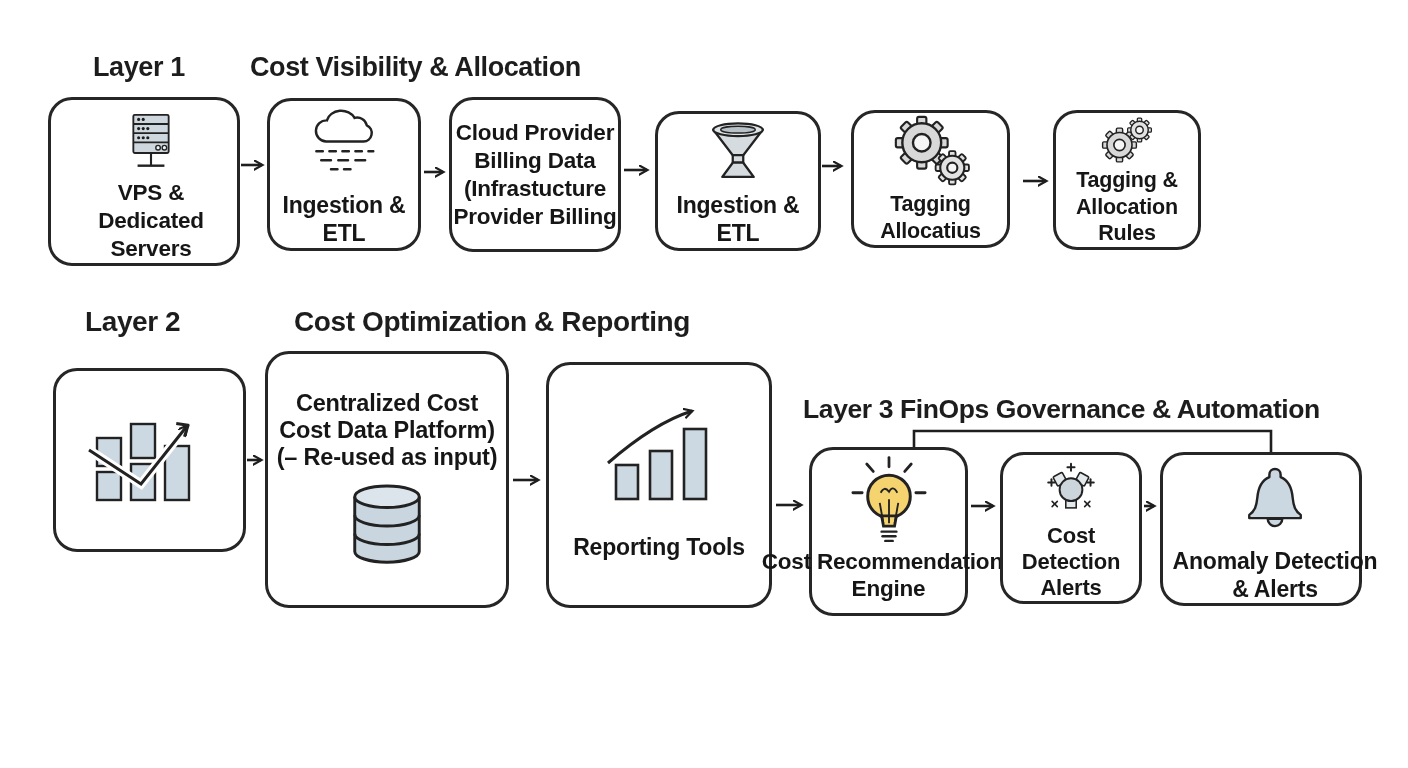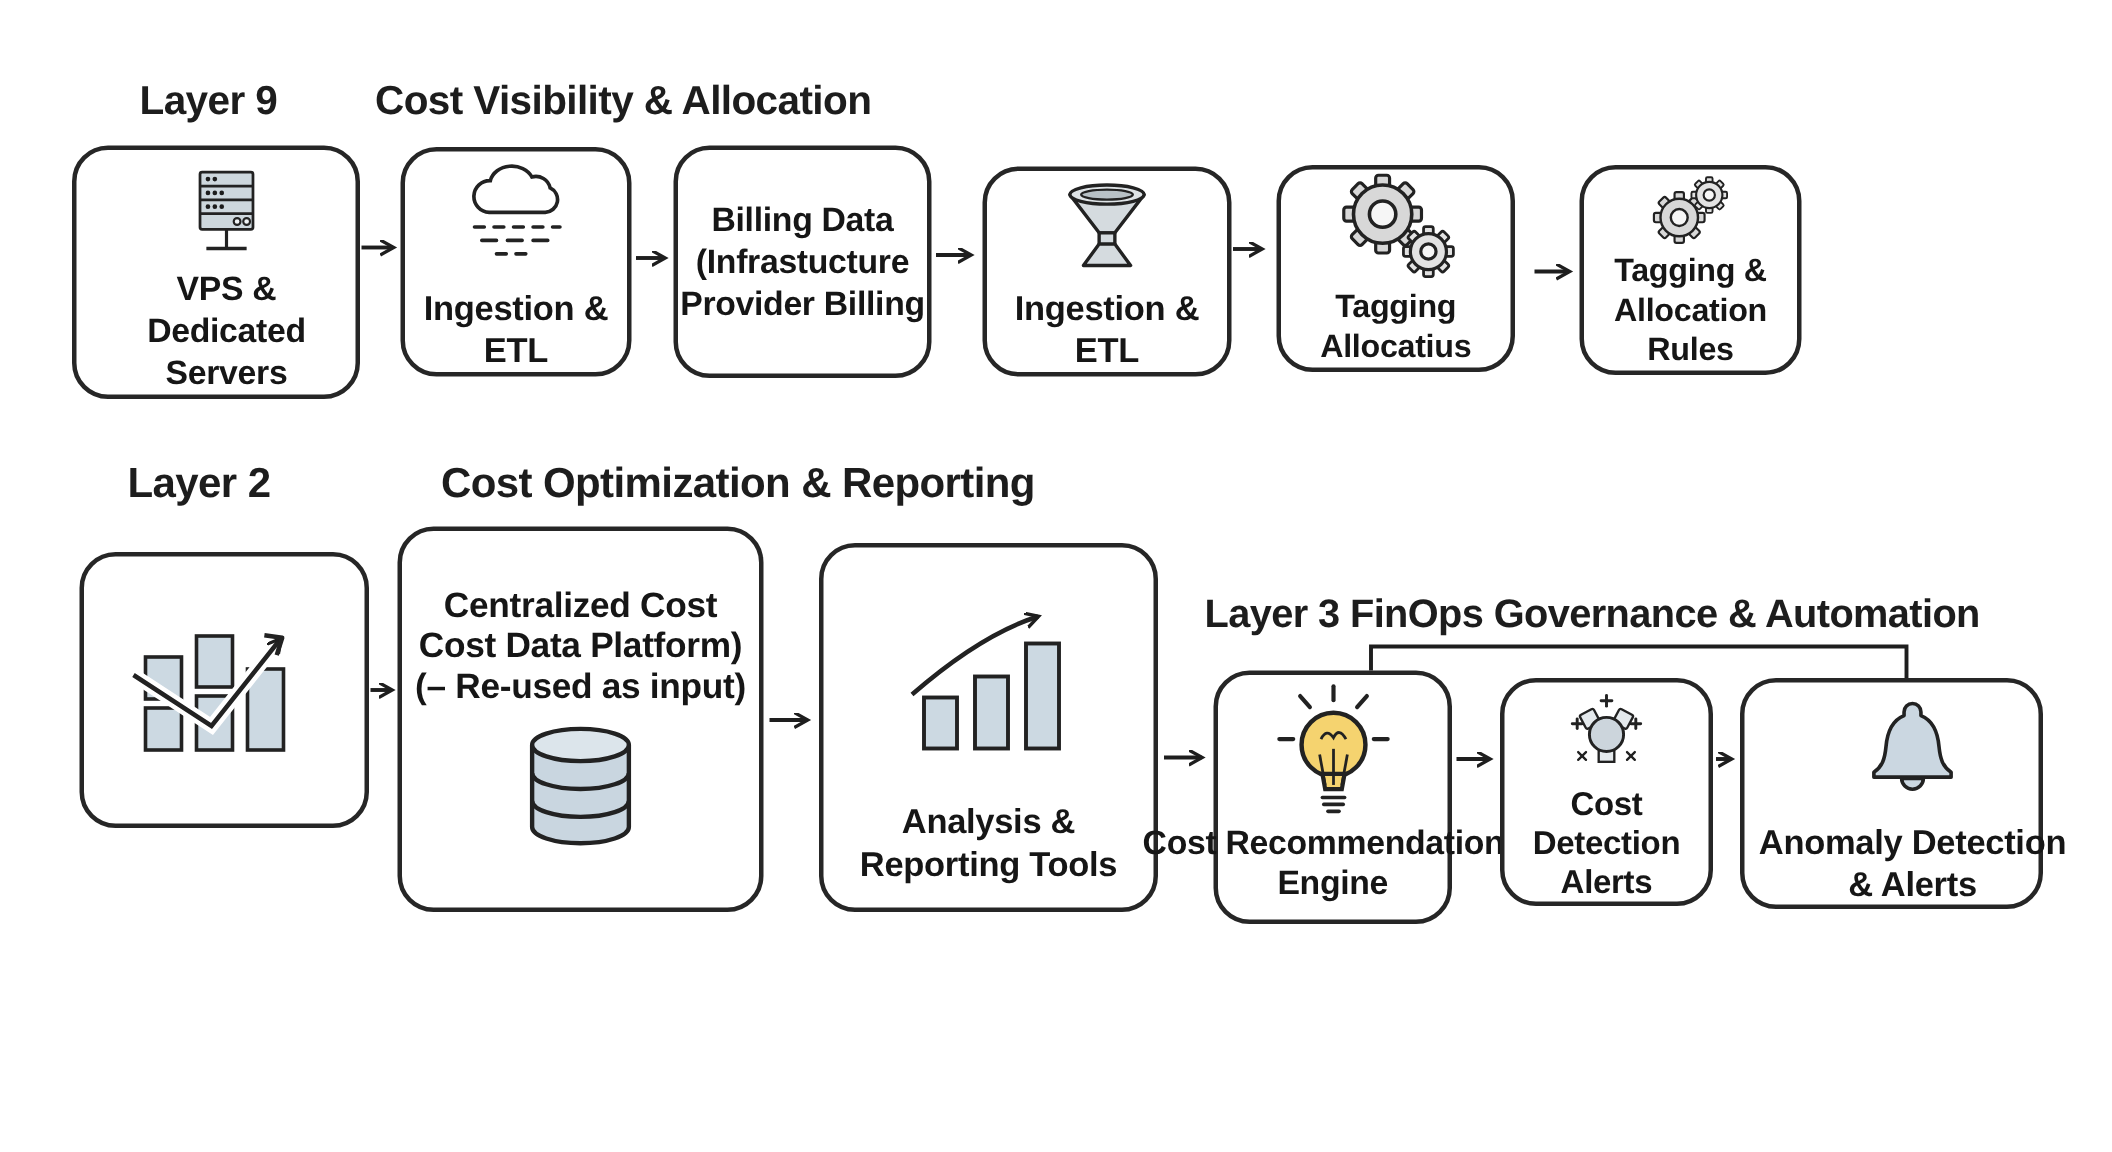--- a/index.html
+++ b/index.html
@@ -12,21 +12,21 @@
   .nowrap{white-space:nowrap;}
   .abs{position:absolute;}
   svg{display:block;}
   .overflow-label{position:absolute;left:50%;transform:translateX(-50%);text-align:center;}
 </style>
 </head>
 <body>
 
 <div id="stage">
 
-  <div class="heading" style="left:93px;top:52px;font-size:27px;">Layer 9</div>
+  <div class="heading" style="left:93px;top:52px;font-size:27px;">Layer 1</div>
   <div class="heading" style="left:250px;top:52px;font-size:27px;">Cost Visibility &amp; Allocation</div>
   <div class="heading" style="left:85px;top:306px;font-size:28px;">Layer 2</div>
   <div class="heading" style="left:294px;top:306px;font-size:28px;">Cost Optimization &amp; Reporting</div>
   <div class="heading" style="left:803px;top:394px;font-size:26.5px;">Layer 3 FinOps Governance &amp; Automation</div>
 
   <svg class="abs" style="left:0;top:0;pointer-events:none;" width="1408" height="768" viewBox="0 0 1408 768">
     <defs>
       <marker id="ah" markerWidth="14" markerHeight="14" refX="8.5" refY="5" orient="auto" markerUnits="userSpaceOnUse">
         <path d="M0,0 L9,5 L0,10" fill="none" stroke="#1e1e1e" stroke-width="2.2"></path>
       </marker>
@@ -84,20 +84,21 @@
         <line x1="36" y1="74" x2="68" y2="74" stroke-dasharray="8 8"></line>
       </g>
     </svg>
     <div class="box-label" style="font-size:23px;margin-top:12px;">
       <div>Ingestion &amp; ETL</div>
     </div>
   </div>
 
   <div class="box" style="left:449px;top:97px;width:172px;height:155px;justify-content:center;">
     <div class="box-label" style="font-size:22.5px;line-height:28px;">
+      <div>Cloud Provider</div>
       <div>Billing Data</div>
       <div>(Infrastucture</div>
       <div>Provider Billing</div>
     </div>
   </div>
 
   <div class="box" style="left:655px;top:111px;width:166px;height:140px;">
     <svg width="92" height="76" viewBox="0 0 100 84" style="margin-top:6px;">
       <g stroke="#222" stroke-width="3" stroke-linejoin="round">
         <polygon points="17,13 83,13 57,47 43,47" fill="#d5dbdf"></polygon>
@@ -218,21 +219,20 @@
   <div class="box" style="left:546px;top:362px;width:226px;height:246px;">
     <svg width="134" height="112" viewBox="0 0 134 112" style="margin-top:34px;">
       <g fill="#ccd9e2" stroke="#222" stroke-width="2.6">
         <rect x="24" y="66" width="22" height="34"></rect>
         <rect x="58" y="52" width="22" height="48"></rect>
         <rect x="92" y="30" width="22" height="70"></rect>
       </g>
       <path d="M16,64 Q62,24 100,12" fill="none" stroke="#222" stroke-width="3" marker-end="url(#ah)"></path>
     </svg>
     <div class="box-label" style="font-size:23px;margin-top:22px;">
-      <div>Analysis &amp;</div>
       <div>Reporting Tools</div>
     </div>
   </div>
 
   <div class="box" style="left:809px;top:447px;width:159px;height:169px;">
     <svg width="110" height="100" viewBox="0 0 110 108" style="margin-top:2px;">
       <g stroke="#222" stroke-width="3" stroke-linecap="round">
         <line x1="55" y1="6" x2="55" y2="16"></line>
         <line x1="31" y1="13" x2="38" y2="21"></line>
         <line x1="79" y1="13" x2="72" y2="21"></line>

